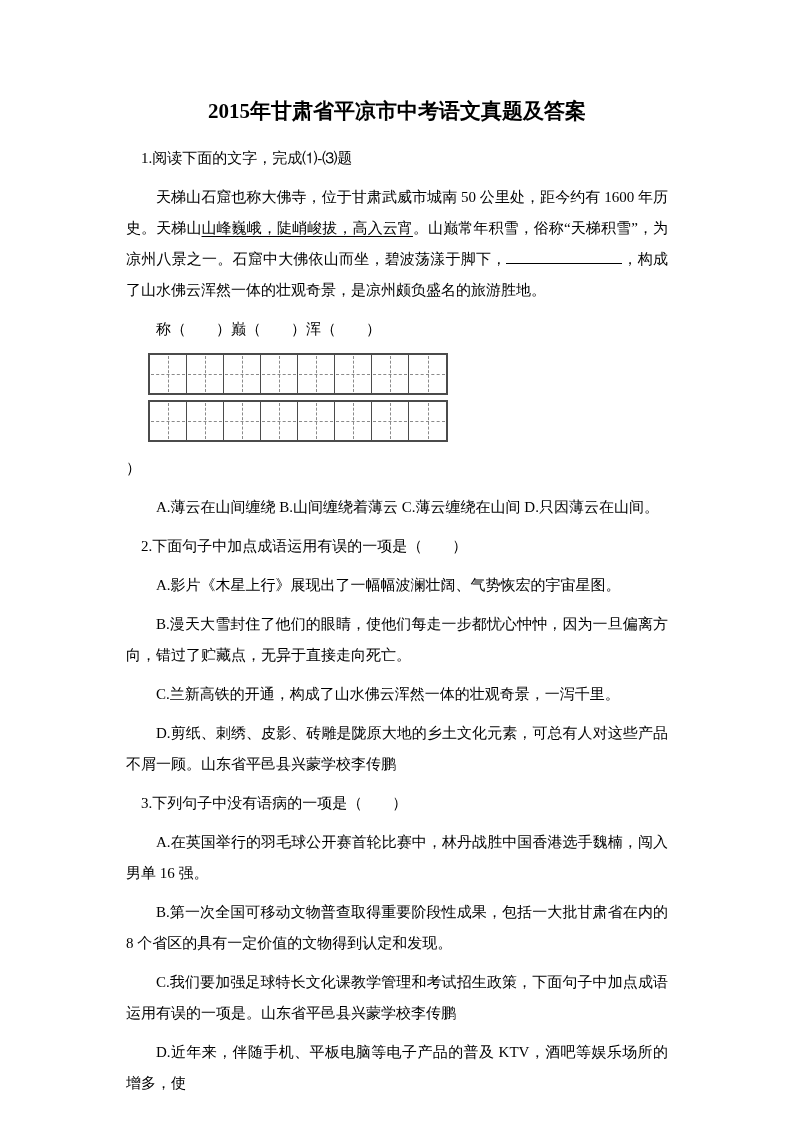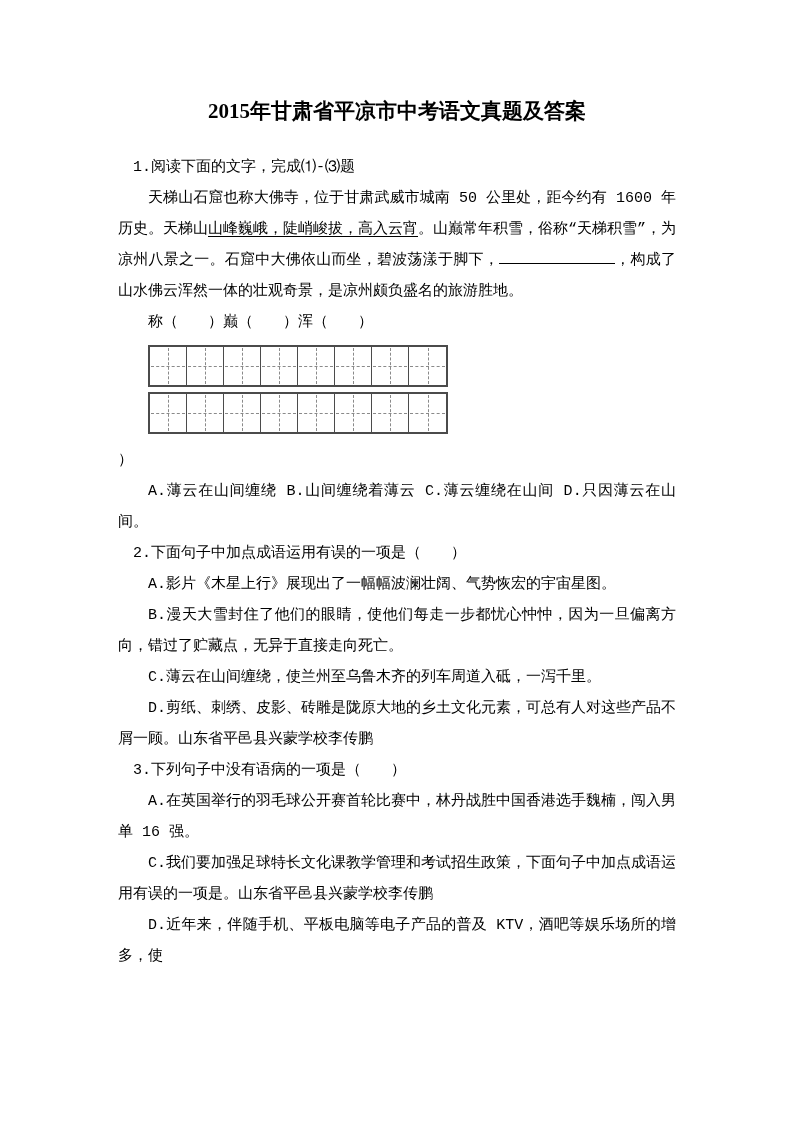--- a/index.html
+++ b/index.html
@@ -14,31 +14,30 @@
     box-sizing: border-box;
     padding: 96px 118px 0 118px;
     background: #ffffff;
     color: #000000;
     font-family: "Liberation Serif", "DejaVu Serif", serif;
     font-size: 15px;
     line-height: 31px;
     overflow: hidden;
   }
   h1.doc-title {
-    margin: 0 0 26px 0;
+    margin: 0 0 17px 0;
     font-size: 21px;
     line-height: 30px;
     font-weight: bold;
     text-align: center;
     white-space: nowrap;
   }
   p.line {
-    margin: 0;
+    margin: 8px;
     text-align: justify;
-    font-family: Liberation Mono, monospace;
   }
   .ind1 { text-indent: 1em; }
   .ind2 { text-indent: 2em; }
   .ul-phrase {
     text-decoration: underline;
     text-underline-offset: 3px;
   }
   .blank {
     display: inline-block;
     width: 116px;
@@ -116,21 +115,22 @@
         <div class="tzg-cell"></div>
       </div>
   </div>
 
   <p class="line">）</p>
   <p class="line ind2">A.薄云在山间缠绕 B.山间缠绕着薄云 C.薄云缠绕在山间 D.只因薄云在山间。</p>
 
   <p class="line ind1">2.下面句子中加点成语运用有误的一项是（　　）</p>
   <p class="line ind2">A.影片《木星上行》展现出了一幅幅波澜壮阔、气势恢宏的宇宙星图。</p>
   <p class="line ind2">B.漫天大雪封住了他们的眼睛，使他们每走一步都忧心忡忡，因为一旦偏离方向，错过了贮藏点，无异于直接走向死亡。</p>
-  <p class="line ind2">C.薄云在山间缠绕，使兰州至乌鲁木齐的列车周道入砥，一泻千里。</p>
+  <p class="line ind2">C.兰新高铁的开通，构成了山水佛云浑然一体的壮观奇景，一泻千里。</p>
   <p class="line ind2">D.剪纸、刺绣、皮影、砖雕是陇原大地的乡土文化元素，可总有人对这些产品不屑一顾。山东省平邑县兴蒙学校李传鹏</p>
 
   <p class="line ind1">3.下列句子中没有语病的一项是（　　）</p>
   <p class="line ind2">A.在英国举行的羽毛球公开赛首轮比赛中，林丹战胜中国香港选手魏楠，闯入男单 16 强。</p>
+  <p class="line ind2">B.第一次全国可移动文物普查取得重要阶段性成果，包括一大批甘肃省在内的 8 个省区的具有一定价值的文物得到认定和发现。</p>
   <p class="line ind2">C.我们要加强足球特长文化课教学管理和考试招生政策，下面句子中加点成语运用有误的一项是。山东省平邑县兴蒙学校李传鹏</p>
   <p class="line ind2">D.近年来，伴随手机、平板电脑等电子产品的普及 KTV，酒吧等娱乐场所的增多，使</p>
 
 </div>
 
 </body></html>

